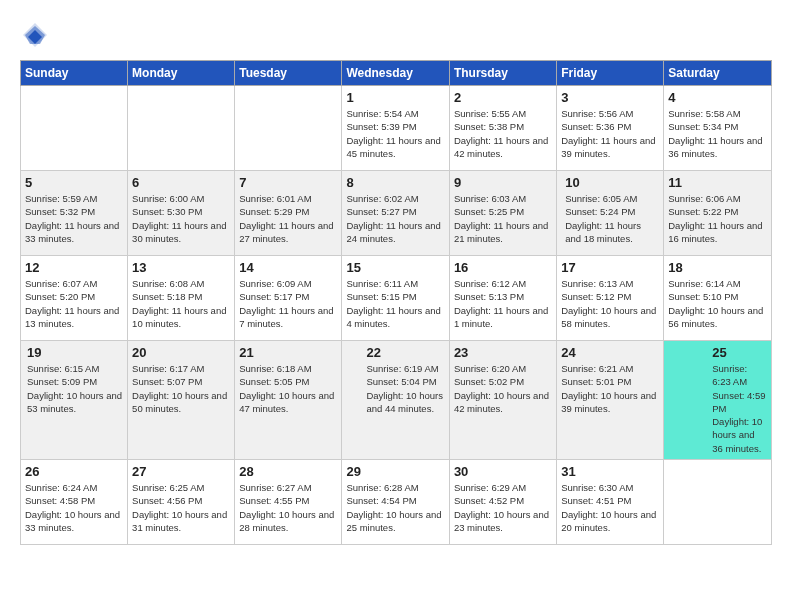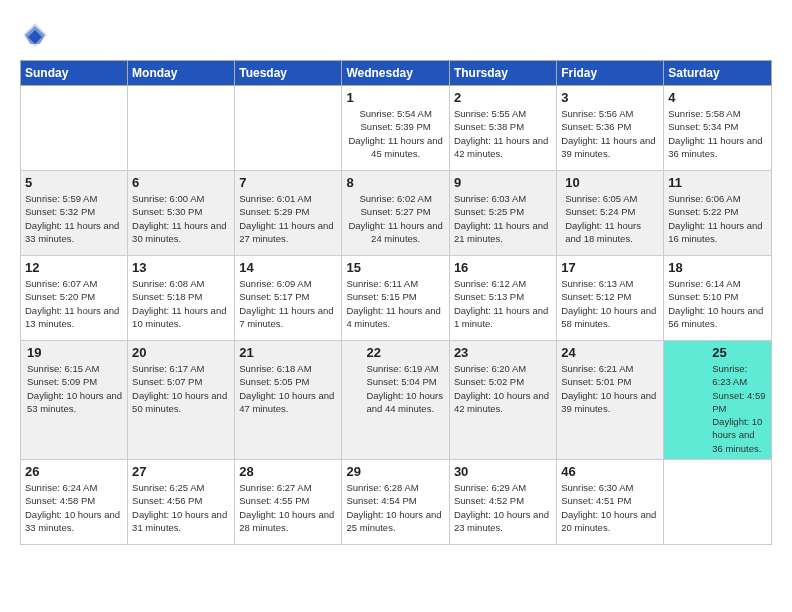--- a/index.html
+++ b/index.html
@@ -128,21 +128,21 @@
         <th>Saturday</th>
       </tr>
   </thead>
   <tbody id="calendar-body">
   <tr class="week-row">
         <td class="empty-cell"></td>
         <td class="empty-cell"></td>
         <td class="empty-cell"></td>
         <td>
           <div class="day-number">1</div>
-          <div class="day-info" style="white-space: pre-line; text-align: center;">Sunrise: 5:54 AM
+          <div class="day-info" style="white-space: pre-line;">Sunrise: 5:54 AM
 Sunset: 5:39 PM
 Daylight: 11 hours and 45 minutes.</div>
         </td>
         <td>
           <div class="day-number">2</div>
           <div class="day-info" style="white-space: pre-line;">Sunrise: 5:55 AM
 Sunset: 5:38 PM
 Daylight: 11 hours and 42 minutes.</div>
         </td>
         <td>
@@ -172,21 +172,21 @@
 Daylight: 11 hours and 30 minutes.</div>
         </td>
         <td style="background-color: rgb(240, 240, 240);">
           <div class="day-number">7</div>
           <div class="day-info" style="white-space: pre-line;">Sunrise: 6:01 AM
 Sunset: 5:29 PM
 Daylight: 11 hours and 27 minutes.</div>
         </td>
         <td style="background-color: rgb(240, 240, 240);">
           <div class="day-number">8</div>
-          <div class="day-info" style="white-space: pre-line; text-align: center;">Sunrise: 6:02 AM
+          <div class="day-info" style="white-space: pre-line;">Sunrise: 6:02 AM
 Sunset: 5:27 PM
 Daylight: 11 hours and 24 minutes.</div>
         </td>
         <td style="background-color: rgb(240, 240, 240);">
           <div class="day-number">9</div>
           <div class="day-info" style="white-space: pre-line;">Sunrise: 6:03 AM
 Sunset: 5:25 PM
 Daylight: 11 hours and 21 minutes.</div>
         </td>
         <td style="background-color: rgb(240, 240, 240); padding-left: 8px;">
@@ -315,21 +315,21 @@
 Sunset: 4:54 PM
 Daylight: 10 hours and 25 minutes.</div>
         </td>
         <td>
           <div class="day-number">30</div>
           <div class="day-info" style="white-space: pre-line;">Sunrise: 6:29 AM
 Sunset: 4:52 PM
 Daylight: 10 hours and 23 minutes.</div>
         </td>
         <td>
-          <div class="day-number">46</div>
+          <div class="day-number">31</div>
           <div class="day-info" style="white-space: pre-line;">Sunrise: 6:30 AM
 Sunset: 4:51 PM
 Daylight: 10 hours and 20 minutes.</div>
         </td>
         <td class="empty-cell"></td>
       </tr>
     </tbody>
 </table>
 
 </body></html>

